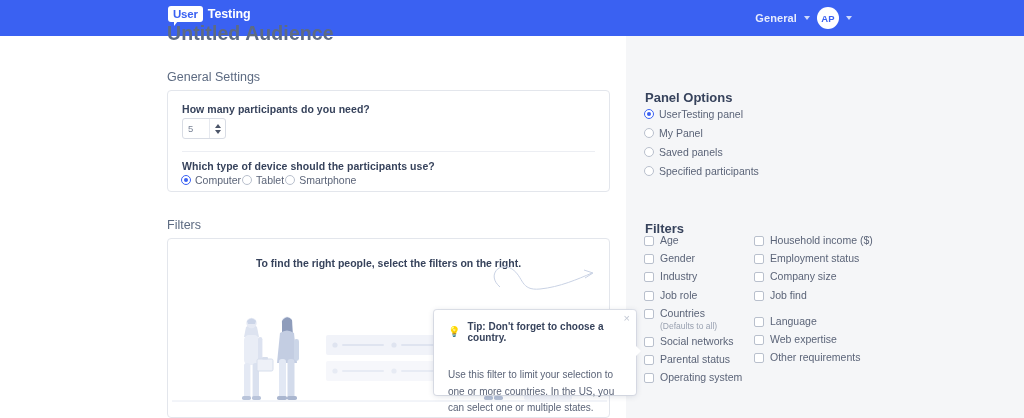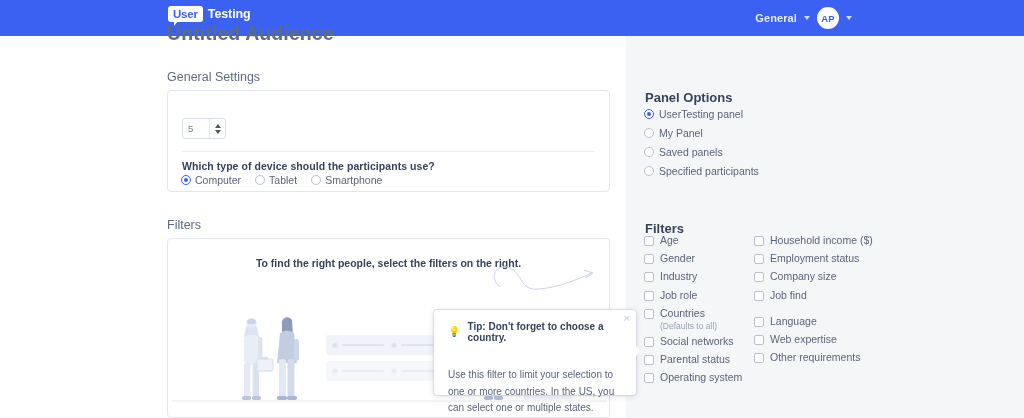--- a/index.html
+++ b/index.html
@@ -130,21 +130,21 @@
   .spin-up { border-bottom: 4px solid #4b5468; }
   .spin-dn { border-top: 4px solid #4b5468; }
 
   .card-divider {
     position: absolute; left: 14px; right: 14px; top: 60px;
     height: 1px; background: #eceef3;
   }
 
   .radio-row {
     position: absolute; left: 13px; top: 83px;
-    display: flex; align-items: flex-end; gap: 14px;
+    display: flex; align-items: flex-end; gap: 1px;
   }
   .radio-item { display: flex; align-items: center; gap: 4px; }
   .radio {
     width: 10px; height: 10px; border-radius: 50%;
     border: 1px solid #b9c0cd; background: #fff;
     flex: none; position: relative;
   }
   .radio.on { border-color: #3a61f2; border-width: 1px; }
   .radio.on::after {
     content: ""; position: absolute;
@@ -253,20 +253,21 @@
       <span class="caret"></span>
     </div>
   </div>
 
   <div class="main-col"></div>
 
   <div class="page-title">Untitled Audience</div>
   <div id="gen-label" class="section-label">General Settings</div>
 
   <div id="gen-card" class="card">
+    <div id="q1" class="q-label">How many participants do you need?</div>
 
     <div class="num-input">
       <div class="num-val">5</div>
       <div class="num-spin">
         <span class="spin-up"></span>
         <span class="spin-dn"></span>
       </div>
     </div>
 
     <div class="card-divider"></div>

